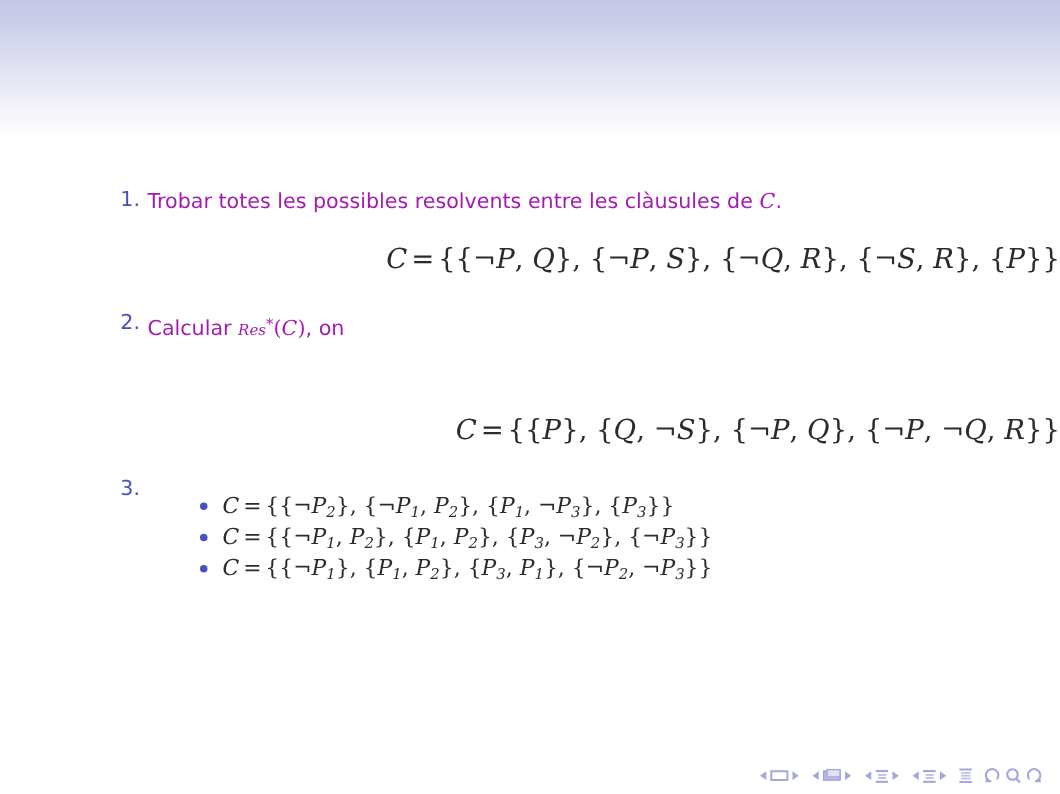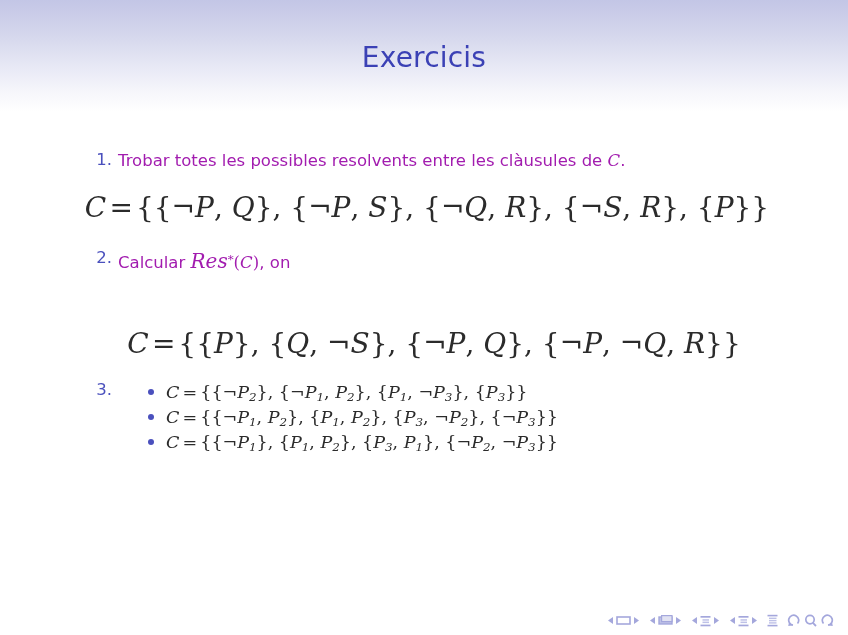--- a/index.html
+++ b/index.html
@@ -94,33 +94,33 @@
 
   
   .item-1 { margin-bottom: 0; }
   .gap-a  { height: 22px; }
   .gap-b  { height: 26px; }
   .gap-c  { height: 24px; }
   .gap-d  { height: 22px; }
 
   
   .displaymath {
-    text-align: center;
-    font-size: 28px;
+    text-align: right;
+    font-size: 22px;
     color: #2b2b2b;
     line-height: 28px;
     white-space: nowrap;
   }
   .displaymath.m1 { padding-left: 6px; }
   .displaymath.m2 { padding-left: 20px; margin-top: 32px; }
 
   
   ul.itemize {
     list-style: none;
-    margin: 0;
+    margin: 12px;
     padding: 0;
   }
   ul.itemize > li {
     position: relative;
     padding: 0 0 0 166px;
     margin: 0;
     height: 25px;
   }
   .bullet-dot {
     position: absolute;
@@ -154,21 +154,21 @@
     font-style: normal;
   }
   .mrel {
     font-family: "DejaVu Serif", serif;
     font-style: normal;
     padding: 0 3px;
   }
   .mtext-it {
     font-family: "DejaVu Serif", serif;
     font-style: italic;
-    font-size: 20px;
+    font-size: 12px;
   }
   sub {
     font-size: 0.68em;
     vertical-align: -0.28em;
     font-family: "DejaVu Serif", serif;
     font-style: italic;
   }
   sup {
     font-size: 0.72em;
     vertical-align: 0.42em;
@@ -192,21 +192,20 @@
   .navgroup svg, .navsingle svg { display: block; }
   .navsingle { display: flex; align-items: center; gap: 4px; }
 </style>
 </head>
 <body>
 
 <div class="slide">
 
   <div class="headerbar"></div>
 
-  <div class="frametitle">Exercicis</div>
 
   <div class="body">
 
     <ol class="enum">
 
       <li class="item-1">
         <span class="enum-marker">1.</span>
         <span class="enum-text">Trobar totes les possibles resolvents entre les clàusules de <span class="mcal">C</span>.</span>
       </li>
 

